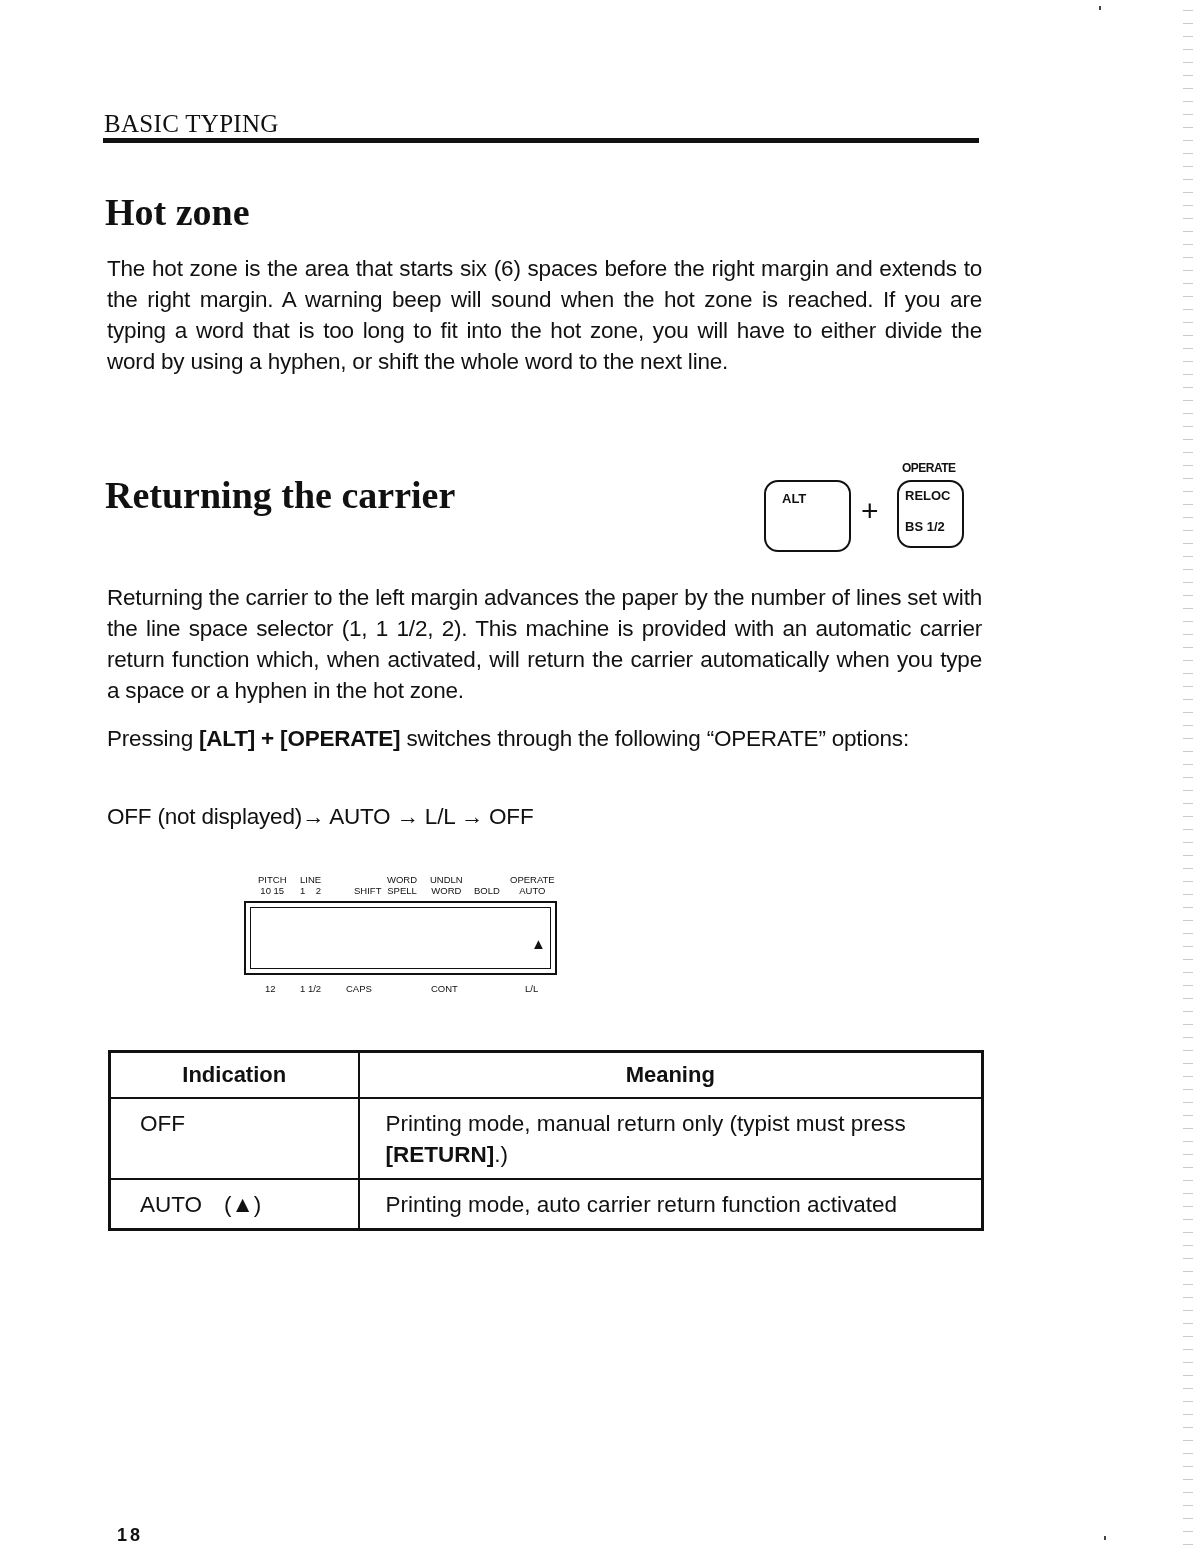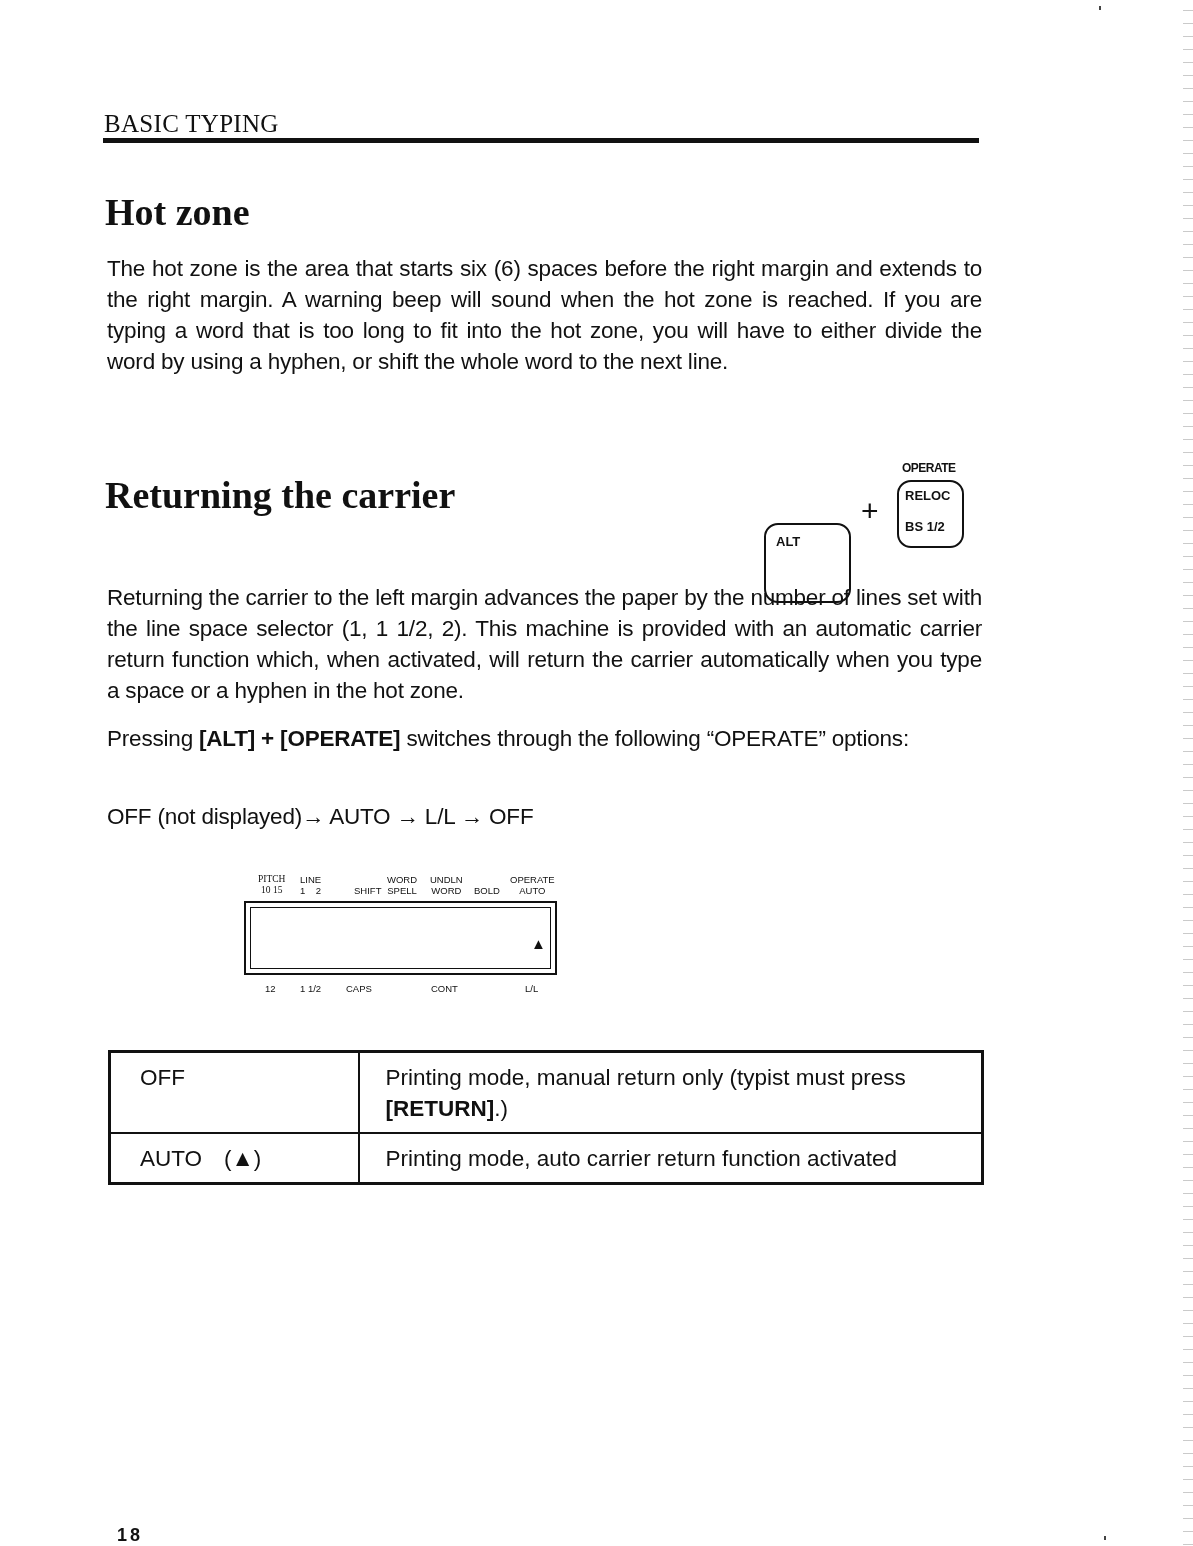--- a/index.html
+++ b/index.html
@@ -19,21 +19,21 @@
 
   .para { position: absolute; left: 107px; width: 875px; font-size: 22.5px; line-height: 31px; letter-spacing: -0.2px; text-align: justify; }
   .para.p1 { top: 253px; }
   .para.p2 { top: 582px; }
   .para.p3 { top: 723px; }
   .para.p4 { top: 801px; text-align: left; }
   .para b { font-weight: bold; }
 
   
   .key { position: absolute; border: 2px solid #111; border-radius: 14px; font-weight: bold; font-size: 13px; }
-  .key.alt { left: 764px; top: 480px; width: 87px; height: 80px; padding: 9px 0 0 10px; margin-top: 43px; }
+  .key.alt { left: 764px; top: 480px; width: 87px; height: 72px; padding: 9px 0 0 16px; }
   .key.op { left: 897px; top: 480px; width: 67px; height: 68px; padding: 6px 0 0 6px; }
   .key.op .top { display: block; }
   .key.op .bot { display: block; margin-top: 16px; }
   .plus { position: absolute; left: 861px; top: 494px; font-size: 30px; font-weight: normal; }
   .op-label { position: absolute; left: 902px; top: 461px; font-size: 12px; font-weight: bold; letter-spacing: -.5px; }
   .lcd-lab { position: absolute; text-align: center; white-space: nowrap; font-size: 9.5px; line-height: 11px; }
   .lcd-frame { position: absolute; left: 244px; top: 901px; width: 313px; height: 74px; border: 2px solid #111; }
   .lcd-inner { position: absolute; left: 4px; top: 4px; right: 4px; bottom: 4px; border: 1px solid #111; }
   .lcd-tri { position: absolute; left: 280px; top: 28px; font-size: 15px; line-height: 15px; }
 
@@ -77,21 +77,21 @@
   </div>
 </div>
 
 <p class="para p2">Returning the carrier to the left margin advances the paper by the number of lines set with the line space selector (1, 1 1/2, 2). This machine is provided with an automatic carrier return function which, when activated, will return the carrier automatically when you type a space or a hyphen in the hot zone.</p>
 
 <p class="para p3"><span>Pressing </span><b>[ALT] + [OPERATE]</b><span> switches through the following “OPERATE” options:</span></p>
 
 <p class="para p4">OFF (not displayed)→ AUTO →  L/L →  OFF</p>
 
 <div>
-  <div class="lcd-lab" style="left:258px; top:874px;font-family:Liberation Serif, serif;">
+  <div class="lcd-lab" style="left:258px; top:874px;">
       <div>PITCH</div>
       <div>10  15</div>
     </div>
   <div class="lcd-lab" style="left:300px; top:874px; white-space:pre;"><div>LINE</div><div>1    2</div></div>
   <div class="lcd-lab" style="left:354px; top:874px;">
       <div>&nbsp;</div>
       <div>SHIFT</div>
     </div>
   <div class="lcd-lab" style="left:387px; top:874px;">
       <div>WORD</div>
@@ -118,20 +118,24 @@
 
   <div class="lcd-lab" style="left:265px; top:983px;">12</div>
   <div class="lcd-lab" style="left:300px; top:983px;">1 1/2</div>
   <div class="lcd-lab" style="left:346px; top:983px;">CAPS</div>
   <div class="lcd-lab" style="left:431px; top:983px;">CONT</div>
   <div class="lcd-lab" style="left:525px; top:983px;">L/L</div>
 </div>
 
 <table class="tbl">
   <tbody>
+      <tr>
+    <th class="c1">Indication</th>
+    <th>Meaning</th>
+  </tr>
   <tr class="r1">
     <td class="c1"><span>OFF</span></td>
     <td class="c2"><span>Printing mode, manual return only (typist must press </span><b>[RETURN]</b><span>.)</span></td>
   </tr>
   <tr class="r2">
     <td class="c1"><span>AUTO</span><span class="ind-sym">(▲)</span></td>
     <td class="c2">Printing mode, auto carrier return function activated</td>
   </tr>
 </tbody>
   </table>

